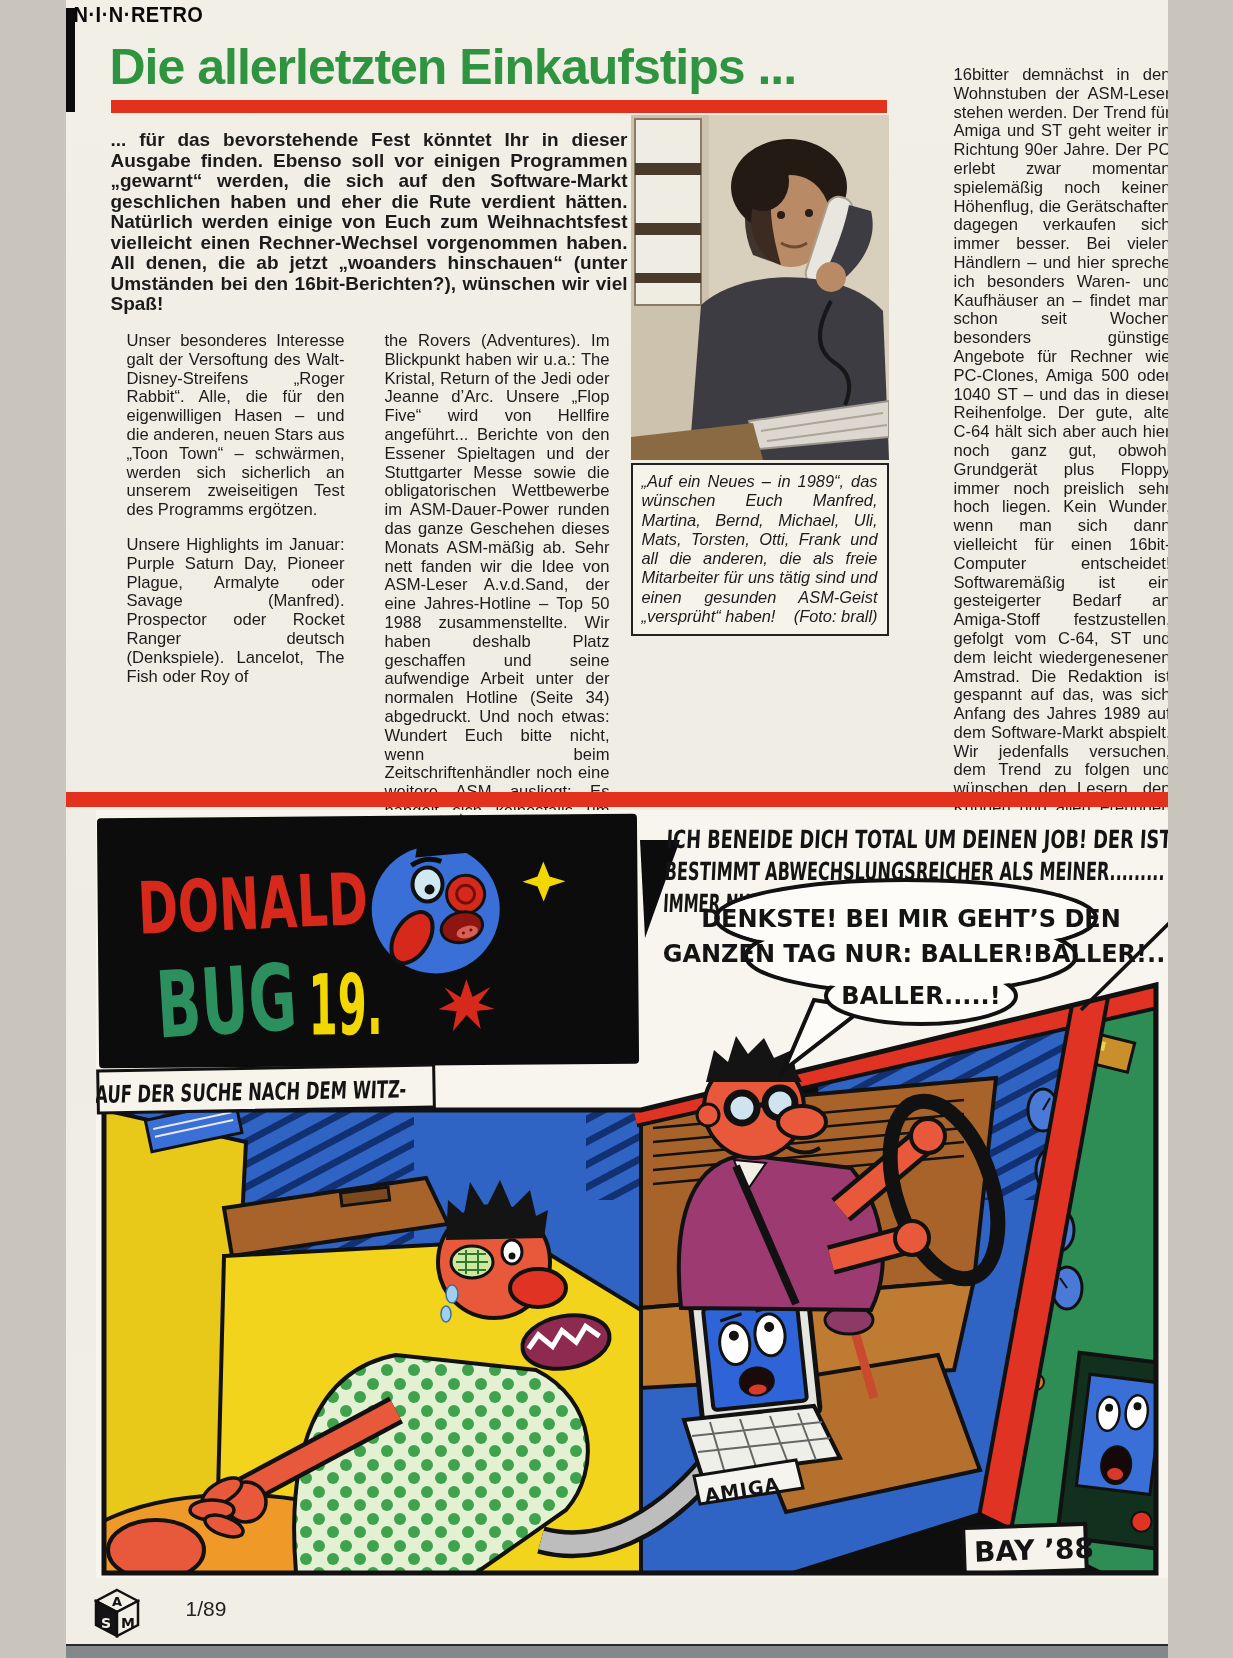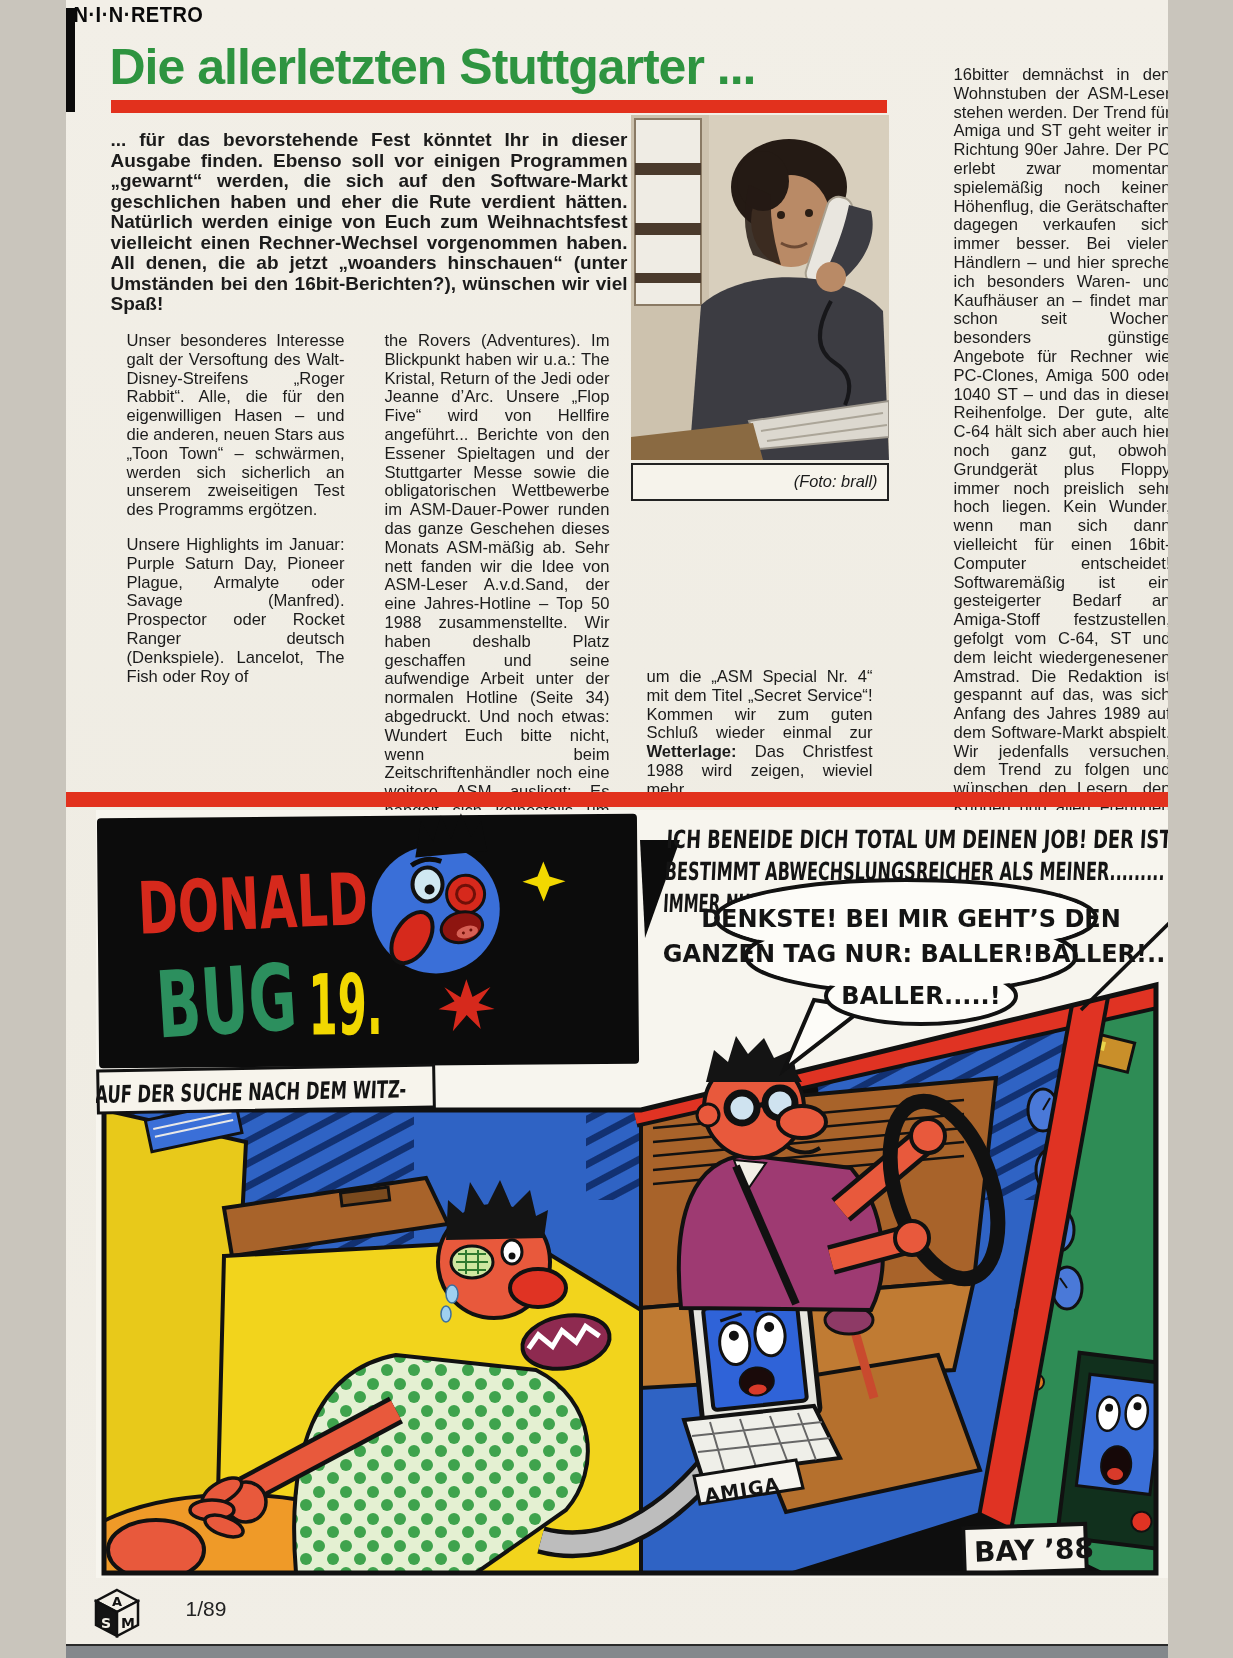--- a/index.html
+++ b/index.html
@@ -45,21 +45,21 @@
   .title-ct { font-family:"DejaVu Sans", sans-serif; font-weight:bold; }
 </style>
 </head>
 <body>
 
 <div class="page">
 
   <div class="abs masthead">N·I·N·RETRO</div>
   <div class="abs left-edge"></div>
 
-  <div class="abs headline">Die allerletzten Stuttgarter ...</div>
+  <div class="abs headline">Die allerletzten Einkaufstips ...</div>
   <div class="abs headline-bar"></div>
 
   <div class="abs intro">... für das bevorstehende Fest könntet Ihr in dieser Ausgabe finden. Ebenso soll vor einigen Programmen „gewarnt“ werden, die sich auf den Software-Markt geschlichen haben und eher die Rute verdient hätten. Natürlich werden einige von Euch zum Weihnachtsfest vielleicht einen Rechner-Wechsel vorgenommen haben. All denen, die ab jetzt „woanders hinschauen“ (unter Umständen bei den 16bit-Berichten?), wünschen wir viel Spaß!</div>
 
   <div class="abs bodycol col-left">
     <p>Unser besonderes Interesse galt der Versoftung des Walt-Disney-Streifens „Roger Rabbit“. Alle, die für den eigenwilligen Hasen – und die anderen, neuen Stars aus „Toon Town“ – schwärmen, werden sich sicherlich an unserem zweiseitigen Test des Programms ergötzen.</p>
     <p>Unsere Highlights im Januar: Purple Saturn Day, Pioneer Plague, Armalyte oder Savage (Manfred). Prospector oder Rocket Ranger deutsch (Denkspiele). Lancelot, The Fish oder Roy of</p>
   </div>
 
   <div class="abs bodycol col-mid">
@@ -90,28 +90,24 @@
       <path d="M208,168 C236,146 246,120 240,96 L218,90 C212,120 200,146 192,162 Z" fill="#3c3c42"></path>
       <circle cx="200" cy="162" r="15" fill="#b98a66"></circle>
       <path d="M200,186 q-24,44 4,62 q22,14 10,42" stroke="#17171a" stroke-width="4" fill="none"></path>
       <polygon points="118,306 258,286 258,322 128,334" fill="#dcd8cf" stroke="#9a948a" stroke-width="2"></polygon>
       <path d="M130,316 L252,298 M136,326 L256,310" stroke="#aba598" stroke-width="2"></path>
       <polygon points="0,322 122,308 132,345 0,345" fill="#8a6a42"></polygon>
     </svg>
   </div>
 
   <div class="abs caption">
+    <span>„Auf ein Neues – in 1989“, das wünschen Euch Manfred, Martina, Bernd, Michael, Uli, Mats, Torsten, Otti, Frank und all die anderen, die als freie Mitarbeiter für uns tätig sind und einen gesunden ASM-Geist „versprüht“ haben!</span>
     <span class="credit">(Foto: brall)</span>
   </div>
 
-  <div class="abs bodycol col-mid2">
-    <p>
-      <span>um die „ASM Special Nr. 4“ mit dem Titel „Secret Service“! Kommen wir zum guten Schluß wieder einmal zur </span><b>Wetterlage:</b><span> Das Christfest 1988 wird zeigen, wieviel mehr</span>
-    </p>
-  </div>
 
   <div class="abs bodycol col-right">
     <p>16bitter demnächst in den Wohnstuben der ASM-Leser stehen werden. Der Trend für Amiga und ST geht weiter in Richtung 90er Jahre. Der PC erlebt zwar momentan spielemäßig noch keinen Höhenflug, die Gerätschaften dagegen verkaufen sich immer besser. Bei vielen Händlern – und hier spreche ich besonders Waren- und Kaufhäuser an – findet man schon seit Wochen besonders günstige Angebote für Rechner wie PC-Clones, Amiga 500 oder 1040 ST – und das in dieser Reihenfolge. Der gute, alte C-64 hält sich aber auch hier noch ganz gut, obwohl Grundgerät plus Floppy immer noch preislich sehr hoch liegen. Kein Wunder, wenn man sich dann vielleicht für einen 16bit-Computer entscheidet! Softwaremäßig ist ein gesteigerter Bedarf an Amiga-Stoff festzustellen, gefolgt vom C-64, ST und dem leicht wiedergenesenen Amstrad. Die Redaktion ist gespannt auf das, was sich Anfang des Jahres 1989 auf dem Software-Markt abspielt. Wir jedenfalls versuchen, dem Trend zu folgen und wünschen den Lesern, den Kunden und allen Freunden der ASM eine frohe Weihnacht, einen sicheren Absturz ins neue Jahr und ein</p>
     <div class="signoff-row">
       <span>glückliches 1989!</span>
       <span class="green signoff-eure">EURE</span>
     </div>
     <div class="green signoff2">ASM-REDAKTION</div>
   </div>
 

